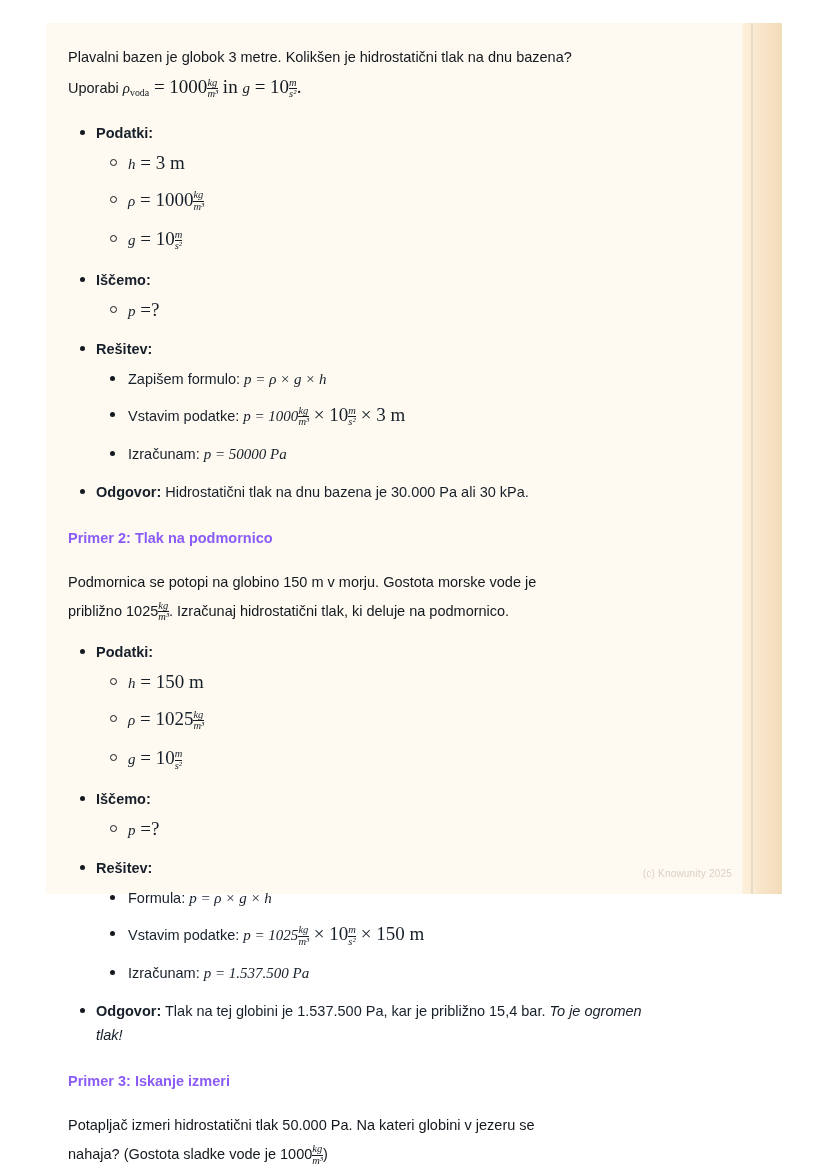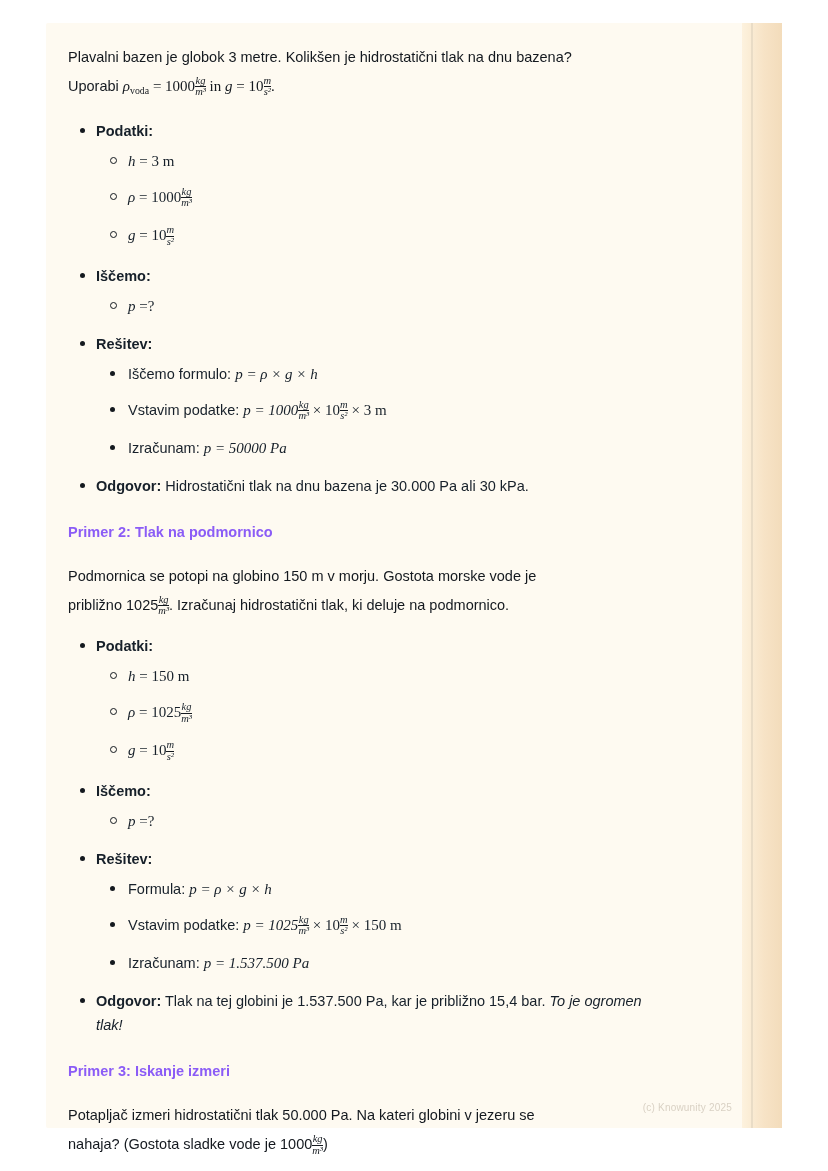--- a/index.html
+++ b/index.html
@@ -18,21 +18,21 @@
     width: 828px;
     height: 1171px;
     background: #ffffff;
     overflow: hidden;
   }
   .sheet {
     position: absolute;
     left: 46px;
     top: 23px;
     width: 736px;
-    height: 1105px;
+    height: 871px;
     background: #fefaf1;
     border-radius: 2px;
   }
   .edge-strip {
     position: absolute;
     right: 0;
     top: 0;
     width: 40px;
     height: 100%;
     background: linear-gradient(to right, #fdf2de 0%, #f7e3c6 55%, #f3dcbb 100%);
@@ -63,31 +63,31 @@
     margin-top: 22px;
   }
   .math {
     font-family: "Liberation Serif", serif;
     font-style: italic;
     font-size: 15px;
   }
   .mathup {
     font-family: "Liberation Serif", serif;
     font-style: normal;
-    font-size: 15px;
+    font-size: 19px;
   }
   .sub {
     font-size: 0.68em;
     vertical-align: -0.28em;
     font-style: normal;
   }
   .frac {
     display: inline-block;
     vertical-align: -0.42em;
-    text-align: center;
+    text-align: left;
     font-family: "Liberation Serif", serif;
     font-style: italic;
     font-size: 10.5px;
     line-height: 1.02;
   }
   .frac .num { display: block; }
   .frac .den { display: block; border-top: 1px solid #14191f; font-style: italic; }
 
   ul.lvl1 {
     margin: 14px 0 0 0;
@@ -186,21 +186,21 @@
         </li>
         <li>
           <span class="bold-label">Iščemo:</span>
           <ul class="lvl2 hollow">
             <li><span class="math">p</span><span class="mathup"> =?</span></li>
           </ul>
         </li>
         <li>
           <span class="bold-label">Rešitev:</span>
           <ul class="lvl2 solid">
-            <li><span>Iščemo formulo: </span><span class="math">p = ρ × g × h</span></li>
+            <li><span>Zapišem formulo: </span><span class="math">p = ρ × g × h</span></li>
             <li><span>Vstavim podatke: </span><span class="math">p = 1000</span><span class="frac"><span class="num">kg</span><span class="den">m³</span></span><span class="mathup"> × 10</span><span class="frac"><span class="num">m</span><span class="den">s²</span></span><span class="mathup"> × 3 m</span></li>
             <li><span>Izračunam: </span><span class="math">p = 50000 Pa</span></li>
           </ul>
         </li>
         <li>
           <span class="bold-label">Odgovor:</span><span> Hidrostatični tlak na dnu bazena je 30.000 Pa ali 30 kPa.</span>
         </li>
       </ul>
 
       <h3 class="subhead">Primer 2: Tlak na podmornico</h3>

